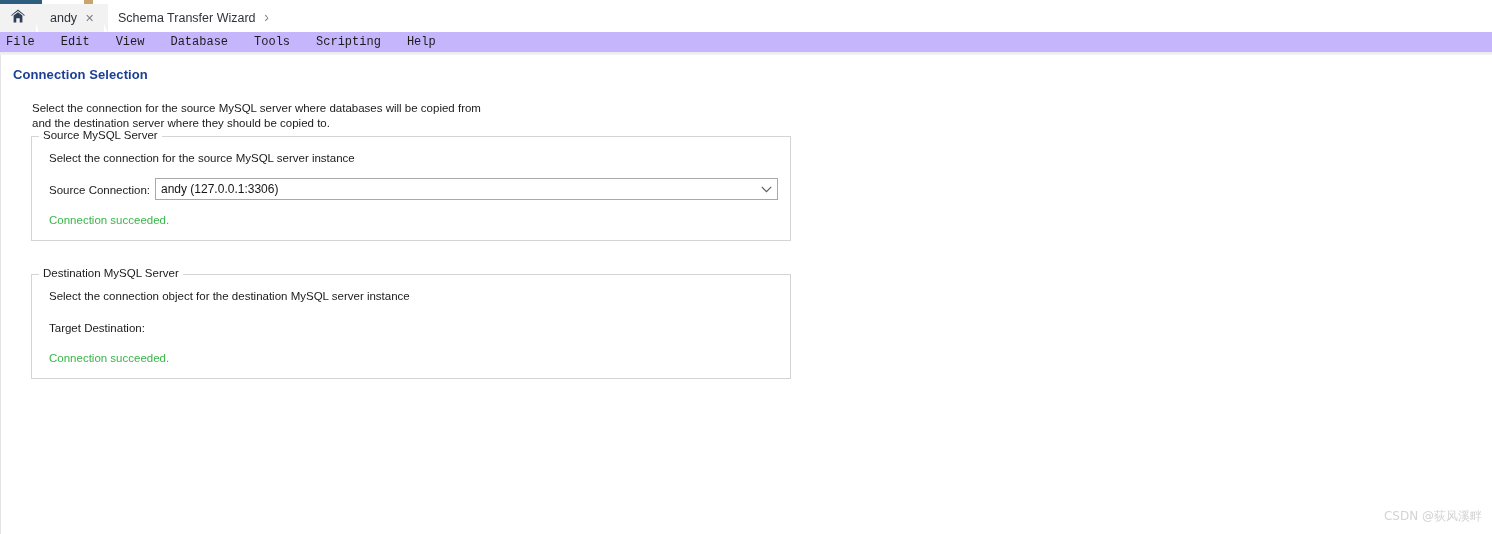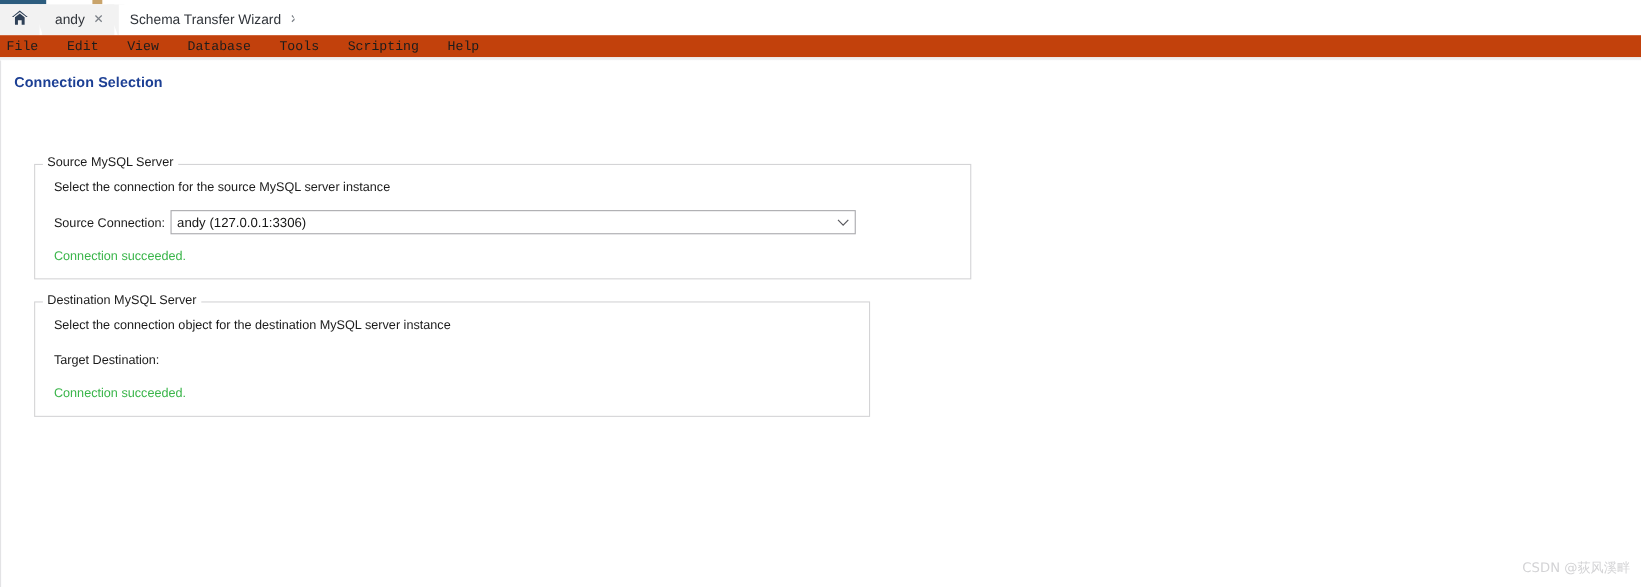--- a/index.html
+++ b/index.html
@@ -90,21 +90,21 @@
     color: #7a7f86;
     line-height: 1;
     cursor: default;
   }
 
   
   .menubar {
     position: absolute;
     top: 32px; left: 0;
     width: 1492px; height: 20px;
-    background: #c2410c;
+    background: #c4b5fd;
     display: flex;
     align-items: center;
     font-family: "Liberation Mono", "DejaVu Sans Mono", monospace;
     font-size: 12px;
     color: #1c1c1c;
   }
   .menu-item {
     padding: 0 0;
     margin-right: 26px;
     white-space: nowrap;
@@ -148,22 +148,22 @@
   }
 
   
   .groupbox {
     position: absolute;
     border: 1px solid #d4d4d6;
     background: #ffffff;
     box-sizing: border-box;
   }
   .group-source {
-    left: 30px; top: 94px;
-    width: 852px; height: 105px;
+    left: 30px; top: 81px;
+    width: 760px; height: 105px;
   }
   .group-dest {
     left: 30px; top: 219px;
     width: 760px; height: 105px;
   }
   .group-legend {
     position: absolute;
     top: -8px; left: 7px;
     background: #ffffff;
     padding: 0 4px;
@@ -274,20 +274,22 @@
   <span class="menu-item">Database</span>
   <span class="menu-item">Tools</span>
   <span class="menu-item">Scripting</span>
   <span class="menu-item">Help</span>
 </div>
 <div class="menu-underline"></div>
 
 <div class="content">
 
   <div class="page-title">Connection Selection</div>
+  <div class="page-desc">Select the connection for the source MySQL server where databases will be copied from
+and the destination server where they should be copied to.</div>
 
   <div class="groupbox group-source">
     <span class="group-legend">Source MySQL Server</span>
     <span class="group-hint">Select the connection for the source MySQL server instance</span>
     <span class="field-label">Source Connection:</span>
 
     <div class="combo combo-source">
       <span class="combo-value">andy (127.0.0.1:3306)</span>
       <span class="combo-arrow">
         <svg width="11" height="7" viewBox="0 0 11 7">

